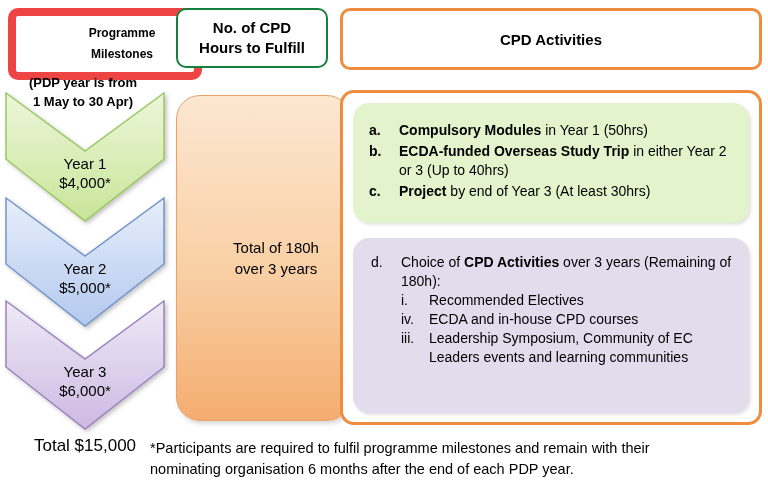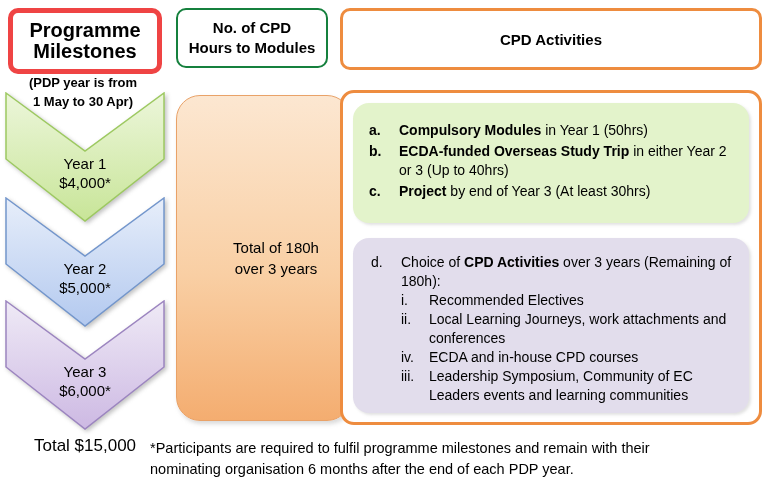--- a/index.html
+++ b/index.html
@@ -1,21 +1,21 @@
 <!DOCTYPE html>
 <html><head>
 <meta charset="utf-8">
 <style>
   html,body{margin:0;padding:0;background:#ffffff;}
   body{width:768px;height:498px;font-family:"Liberation Sans",sans-serif;color:#000;position:relative;overflow:hidden;}
   .canvas{position:absolute;left:0;top:0;width:768px;height:498px;}
 
   
   .hdr{position:absolute;border-radius:10px;background:#fff;display:flex;flex-direction:column;justify-content:center;align-items:center;text-align:center;font-weight:bold;}
-  #ms-header{left:8px;top:8px;width:144px;height:56px;border:5px solid #ef4444;font-size:20px;line-height:21px;}
+  #ms-header{left:8px;top:8px;width:144px;height:56px;border:8px solid #ef4444;font-size:12px;line-height:21px;padding-left:34px;}
   #cpd-hours-header{left:176px;top:8px;width:148px;height:56px;border:2px solid #15803d;font-size:15px;line-height:20px;}
   #activities-header{left:340px;top:8px;width:416px;height:56px;border:3px solid #EE8C3F;font-size:15px;}
 
   
   .pdp-note{position:absolute;left:0;top:73px;width:166px;text-align:center;font-weight:bold;font-size:13px;line-height:19px;z-index:6;}
 
   
   .chev{position:absolute;left:5px;width:160px;height:130px;}
   .chev svg{display:block;filter:drop-shadow(2px 2px 2px rgba(120,120,120,0.45));}
   .chev-text{position:absolute;left:0;top:62px;width:100%;text-align:center;font-size:15px;line-height:19px;z-index:4;}
@@ -110,21 +110,21 @@
     <div class="chev-text">
       <div>Year 3</div>
       <div>$6,000*</div>
     </div>
   </div>
 
   <div class="total">Total $15,000</div>
 
   <div class="hdr" id="cpd-hours-header">
     <div>No. of CPD</div>
-    <div>Hours to Modules</div>
+    <div>Hours to Fulfill</div>
   </div>
 
   <div id="orange-box">
     <div>Total of 180h</div>
     <div>over 3 years</div>
   </div>
 
   <div class="hdr" id="activities-header">
     <div>CPD Activities</div>
   </div>
@@ -150,24 +150,20 @@
       <div class="d-row">
         <span class="marker">d.</span>
         <span class="d-text"><span>Choice of </span><b>CPD Activities</b><span> over 3 years (Remaining of 180h):</span></span>
       </div>
       <div class="sub-list">
         <div class="sub-row">
           <span class="sub-marker">i.</span>
           <span class="sub-text">Recommended Electives</span>
         </div>
         <div class="sub-row">
-          <span class="sub-marker">ii.</span>
-          <span class="sub-text">Local Learning Journeys, work attachments and conferences</span>
-        </div>
-        <div class="sub-row">
           <span class="sub-marker">iv.</span>
           <span class="sub-text">ECDA and in-house CPD courses</span>
         </div>
         <div class="sub-row">
           <span class="sub-marker">iii.</span>
           <span class="sub-text">Leadership Symposium, Community of EC Leaders events and learning communities</span>
         </div>
       </div>
     </div>
 

